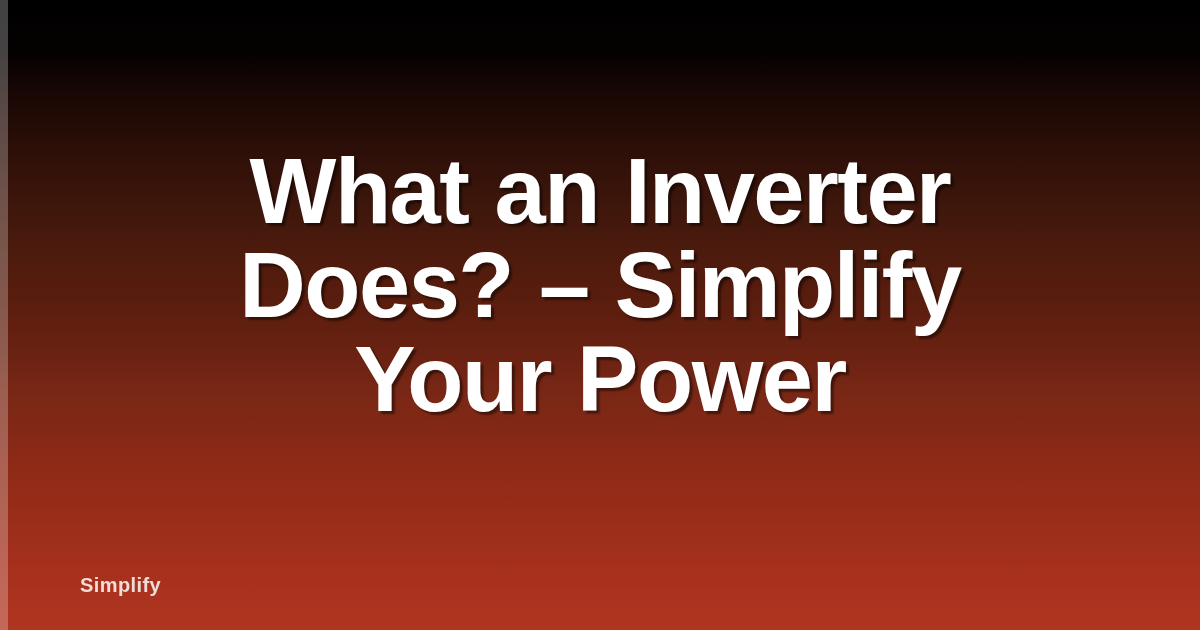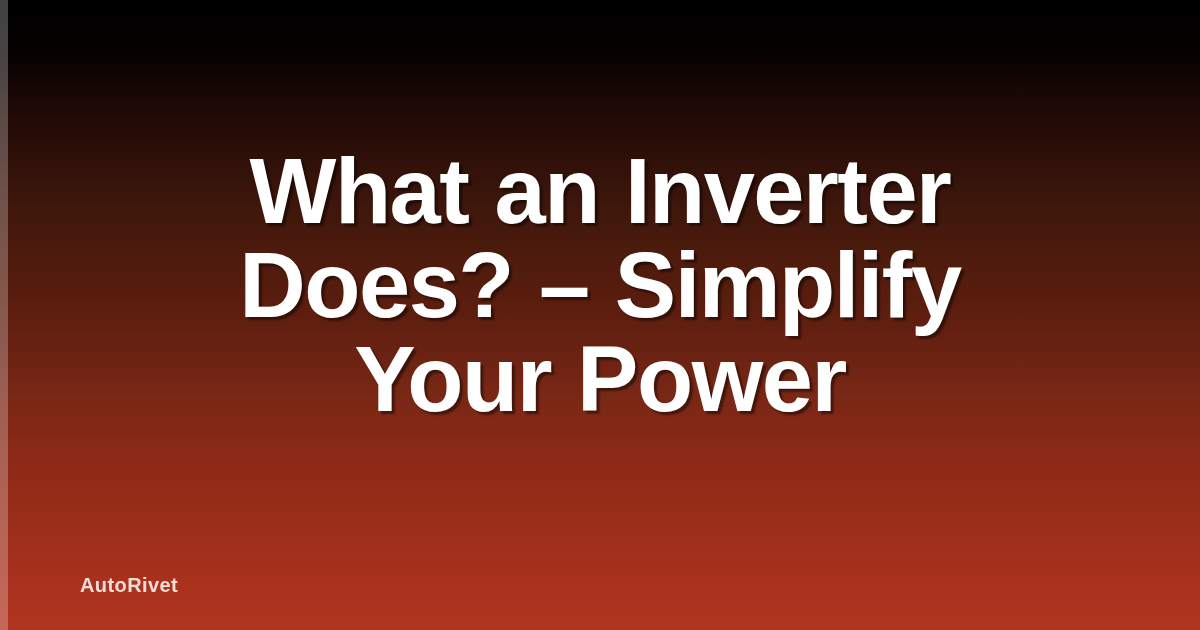--- a/index.html
+++ b/index.html
@@ -90,15 +90,15 @@
 <div class="card">
 
   <div class="edge-strip"></div>
 
   <div class="headline-wrap">
     <h1 class="headline">What an Inverter
 Does? – Simplify
 Your Power</h1>
   </div>
 
-  <div class="brand">AutoRivet</div>
+  <div class="brand">Simplify</div>
 
 </div>
 
 </body></html>

